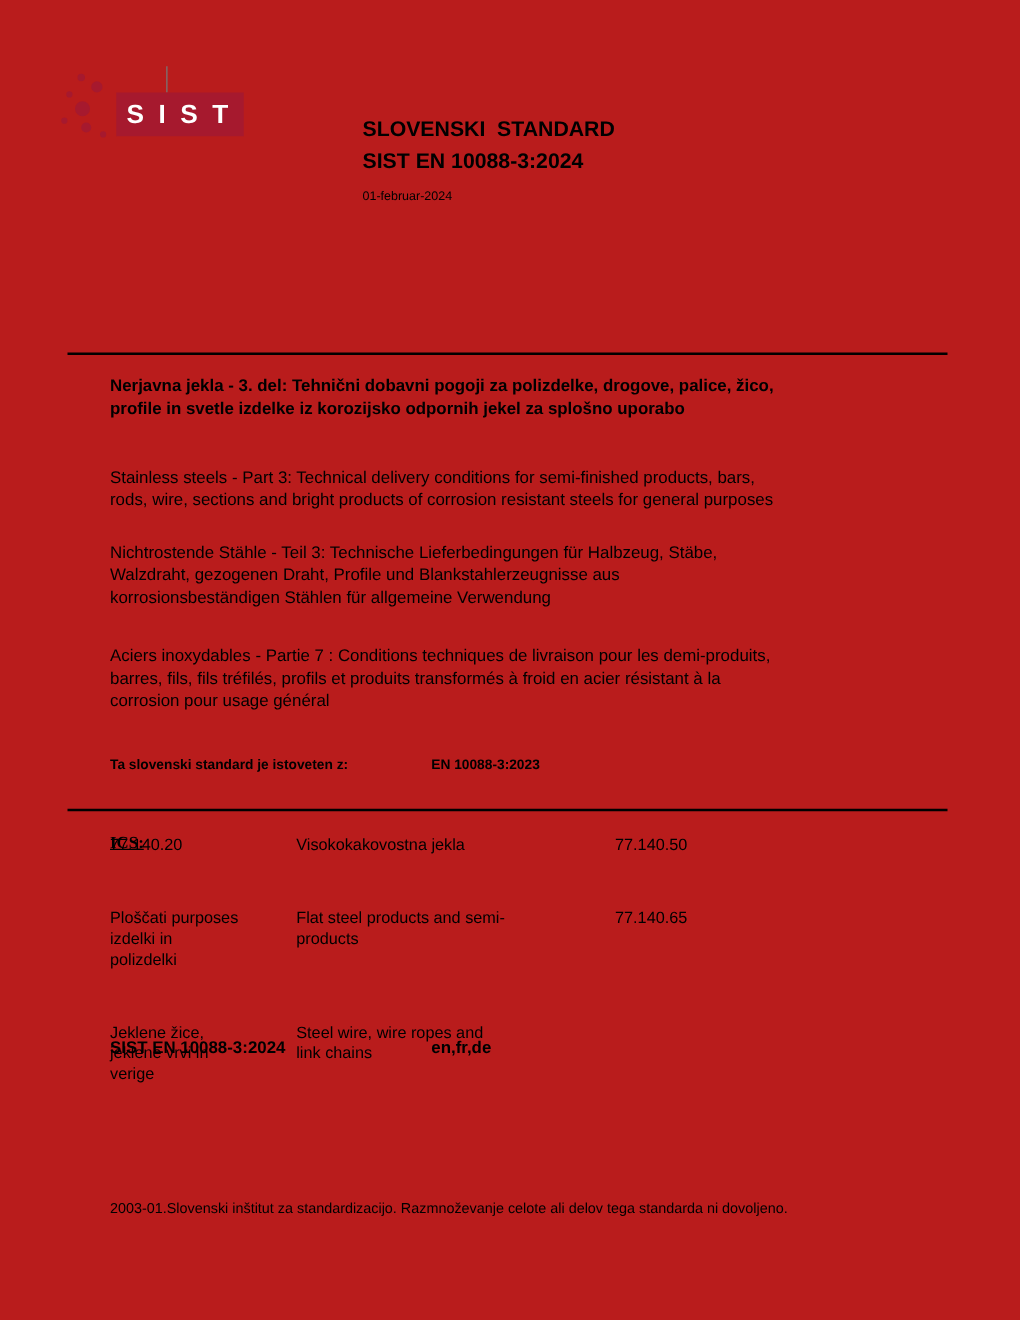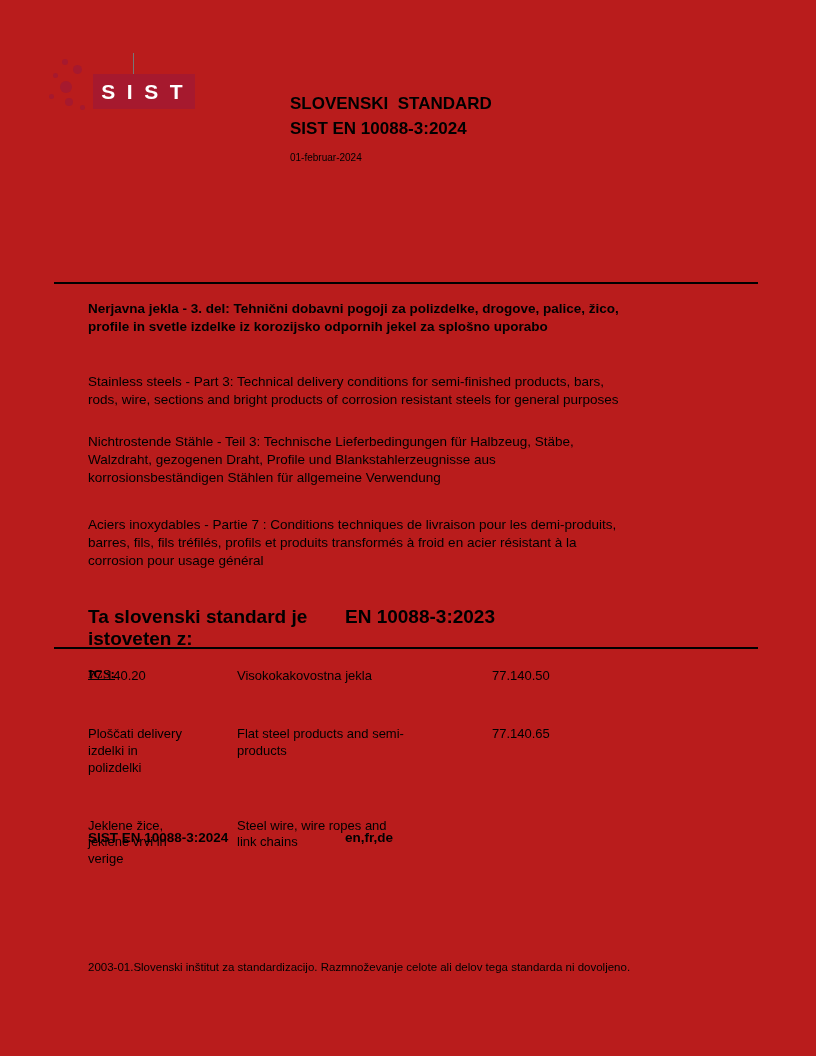--- a/index.html
+++ b/index.html
@@ -42,21 +42,21 @@
   .rule-2 { top: 647px; }
 
   
   .para { position: absolute; left: 88px; font-size: 13.5px; line-height: 1.32; white-space: pre-line; }
   .title-sl { top: 300px; width: 690px; font-weight: bold; }
   .title-en { top: 373px; width: 660px; }
   .title-de { top: 433px; width: 600px; }
   .title-fr { top: 516px; width: 640px; }
 
   
-  .equiv { position: absolute; left: 88px; top: 606px; display: flex; font-size: 19px; font-weight: bold; }
+  .equiv { position: absolute; left: 88px; top: 606px; display: flex; font-size: 11px; font-weight: bold; }
   .equiv .eq-label { width: 257px; }
 
   
   .ics-heading { position: absolute; left: 88px; top: 666px; font-size: 13.5px; font-weight: bold; text-decoration: underline; font-family: Liberation Serif, serif; }
   .ics-table { position: absolute; left: 88px; top: 668px; width: 660px; display: grid; grid-template-columns: 108px 214px 1fr; row-gap: 7px; font-size: 13px; line-height: 1.3; gap: 41px; }
   .ics-table .cell { white-space: pre-line; }
 
   
   .ref-line { position: absolute; left: 88px; top: 830px; display: flex; font-size: 13.5px; font-weight: bold; }
   .ref-line .ref-std { width: 257px; }
@@ -107,21 +107,21 @@
 
   <div class="rule rule-2"></div>
 
   <div class="ics-heading">ICS:</div>
 
   <div class="ics-table">
     <div class="cell">77.140.20</div>
     <div class="cell">Visokokakovostna jekla</div>
 
     <div class="cell">77.140.50</div>
-    <div class="cell">Ploščati delivery izdelki in
+    <div class="cell">Ploščati purposes izdelki in
 polizdelki</div>
     <div class="cell">Flat steel products and semi-
 products</div>
 
     <div class="cell">77.140.65</div>
     <div class="cell">Jeklene žice, jeklene vrvi in
 verige</div>
     <div class="cell">Steel wire, wire ropes and
 link chains</div>
   </div>

